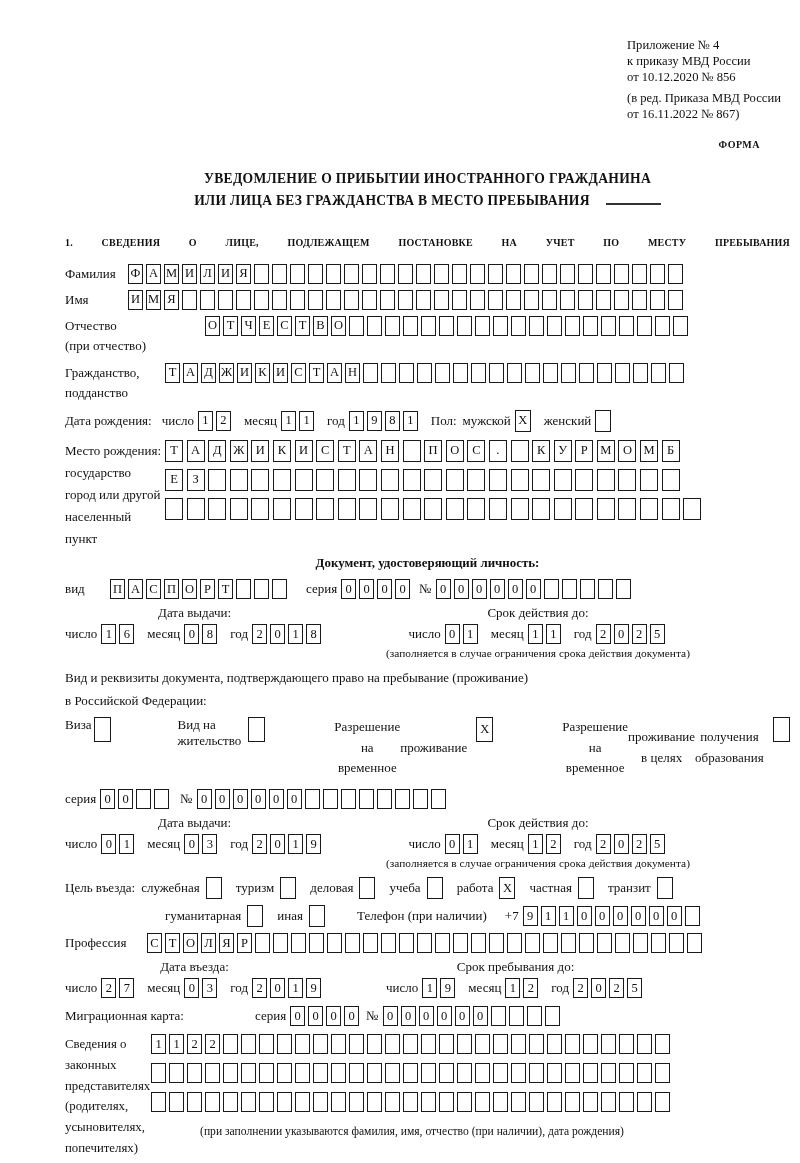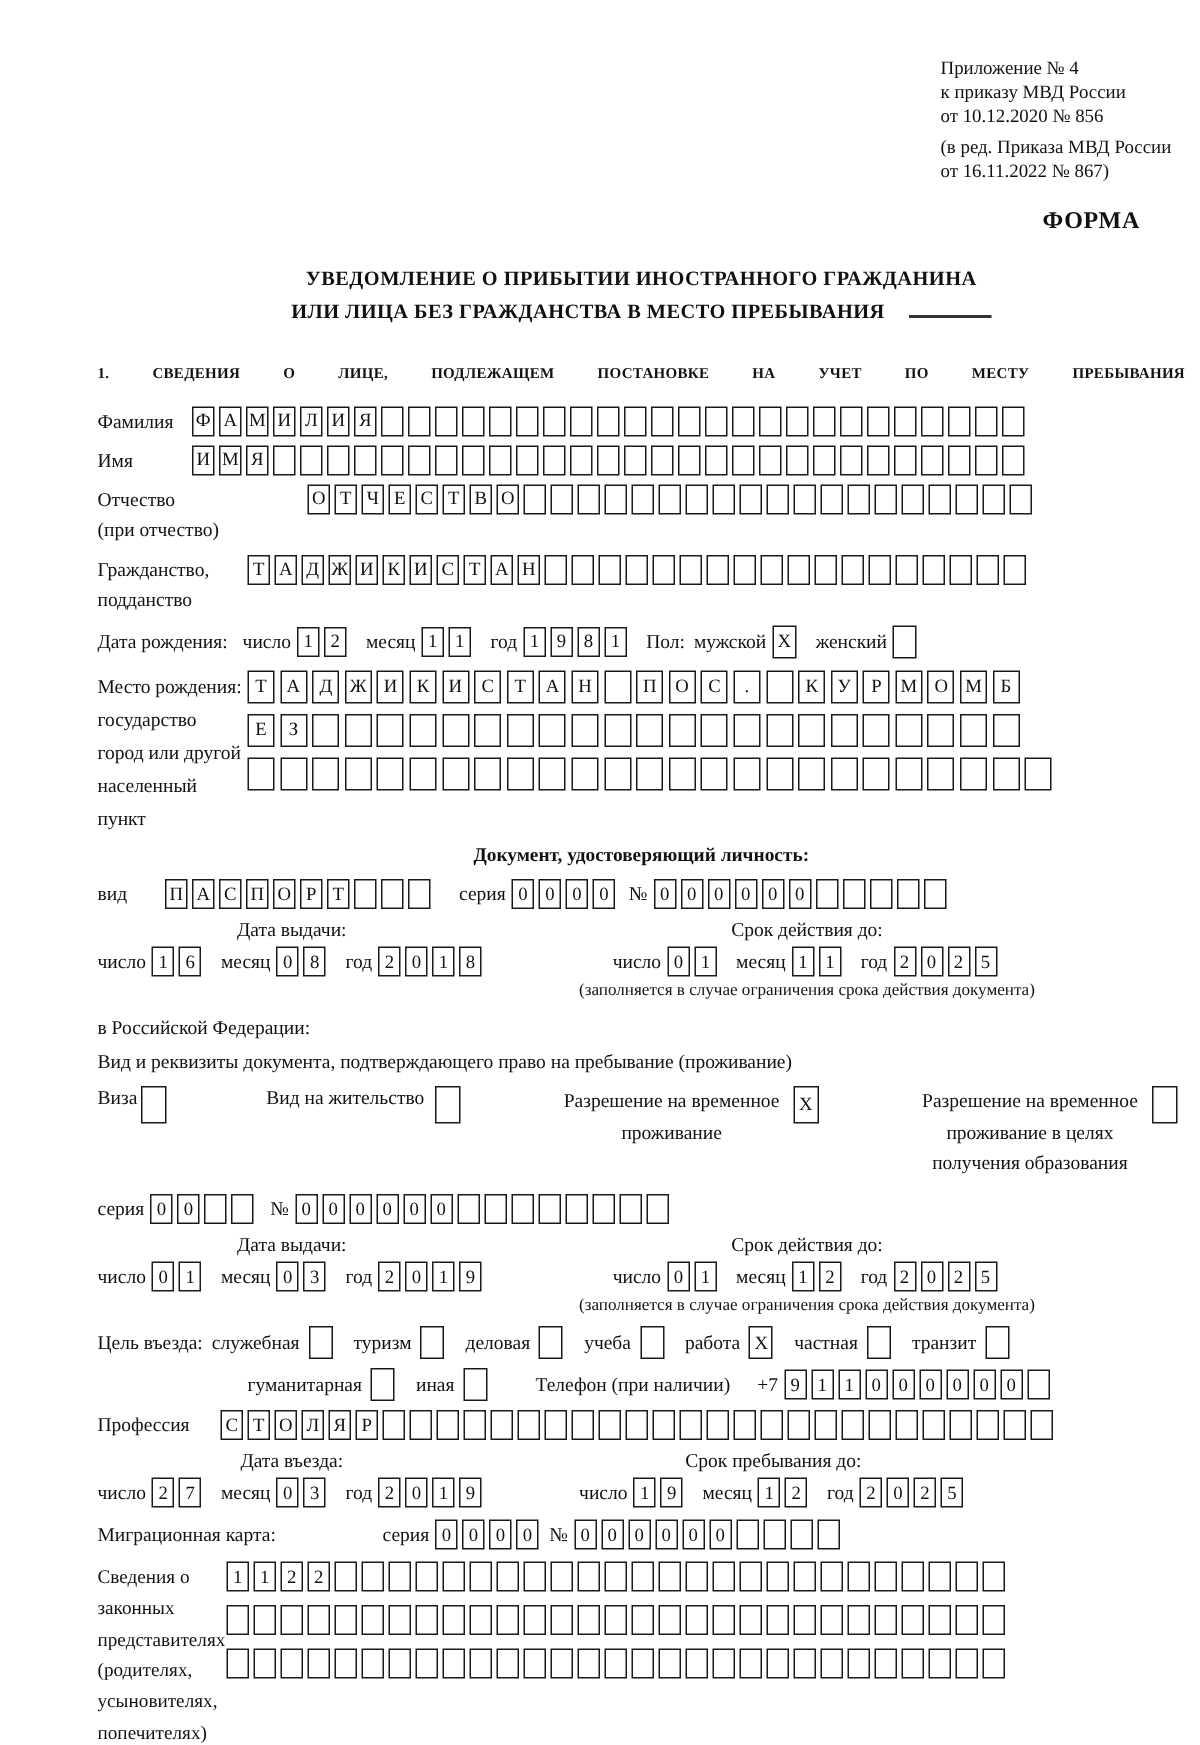--- a/index.html
+++ b/index.html
@@ -7,21 +7,21 @@
   body {
     width:800px; height:1163px; overflow:hidden;
     font-family:"Liberation Serif","DejaVu Serif",serif;
     color:#111; font-size:13px;
   }
   .page { padding:38px 10px 0 65px; width:800px; }
 
   
   .doc-ref { margin-left:562px; font-size:12.6px; line-height:1.27; }
   .doc-ref .amend { margin-top:5px; }
-  .forma { text-align:right; padding-right:30px; font-weight:bold; font-size:16px; margin-top:16px; letter-spacing:.5px; }
+  .forma { text-align:right; padding-right:30px; font-weight:bold; font-size:10px; margin-top:16px; letter-spacing:.5px; }
 
   .title { text-align:center; font-weight:bold; font-size:13.6px; margin-top:18px; line-height:1.65; letter-spacing:.3px; }
   .blank-line { display:inline-block; width:55px; border-bottom:2px solid #333; margin-left:16px; height:14px; }
 
   .section-heading { margin-top:24px; font-weight:bold; font-size:10px; text-align:justify; text-align-last:justify; letter-spacing:.2px; }
 
   .form-body { margin-top:16px; }
 
   .row { display:flex; align-items:center; margin-bottom:6px; }
   .row.top { align-items:flex-start; }
@@ -51,21 +51,21 @@
   .dcol.r { margin-left:62px; }
   .dhead { font-size:13px; margin-bottom:3px; }
   .dg { display:flex; align-items:center; }
   .dnote { font-size:11.4px; margin-top:3px; white-space:nowrap; }
 
   .intro { line-height:1.75; font-size:13px; }
 
   .opts { margin-top:4px; margin-bottom:10px;gap:44px; }
   .opt { display:flex; align-items:flex-start; margin-right:14px; }
   .opt .olbl { margin-right:7px; }
-  .optc { display:flex; flex-direction:column; align-items:center; text-align:center; line-height:1.6; margin-right:9px; }
+  .optc { display:flex; flex-direction:row; align-items:center; text-align:center; line-height:1.6; margin-right:9px; }
 
   .purpose-opt { display:flex; align-items:center; margin-right:11px; }
   .purpose-opt .olbl { margin-right:6px; }
 
   .note-center { font-size:11.6px; margin-top:4px; text-align:center; }
 
   .rep-lbl { width:86px; font-size:12.8px; line-height:1.62; }
 </style>
 </head>
 <body>
@@ -442,22 +442,22 @@
               <span class="bx">0</span>
               <span class="bx">2</span>
               <span class="bx">5</span>
             </span>
         </div>
         <div class="dnote">(заполняется в случае ограничения срока действия документа)</div>
       </div>
     </div>
 
     <div class="intro">
+      <div>Вид и реквизиты документа, подтверждающего право на пребывание (проживание)</div>
       <div>в Российской Федерации:</div>
-      <div>Вид и реквизиты документа, подтверждающего право на пребывание (проживание)</div>
     </div>
 
     <div class="row top opts">
       <div class="opt">
         <span class="olbl" style="margin-right:2px">Виза</span>
         <span class="boxes cb">
             <span class="bx"></span>
           </span>
       </div>
       <div class="opt" style="margin-left:6px">
@@ -841,17 +841,18 @@
             <span class="bx"></span>
             <span class="bx"></span>
             <span class="bx"></span>
             <span class="bx"></span>
             <span class="bx"></span>
             <span class="bx"></span>
             <span class="bx"></span>
             <span class="bx"></span>
             <span class="bx"></span>
           </span>
+        <span class="note-center">(при заполнении указываются фамилия, имя, отчество (при наличии), дата рождения)</span>
       </span>
     </div>
 
   </div>
 </div>
 
 </body></html>

